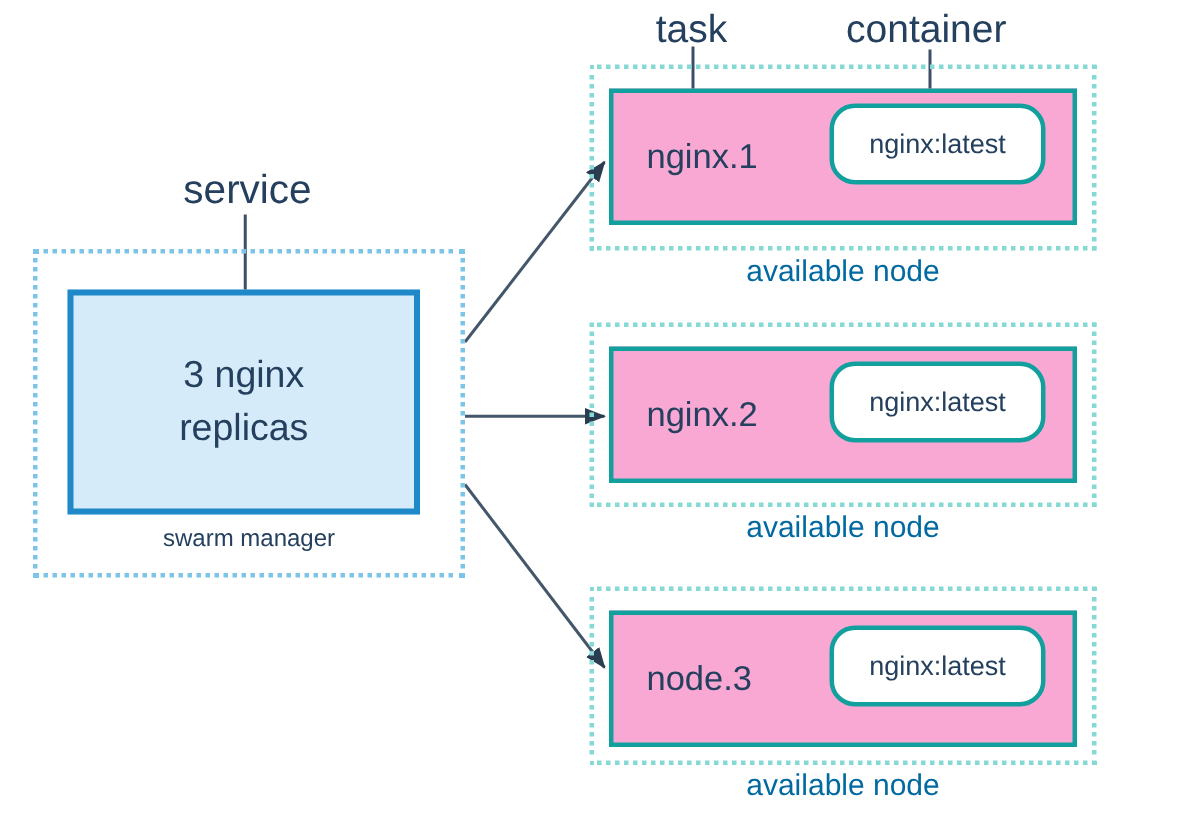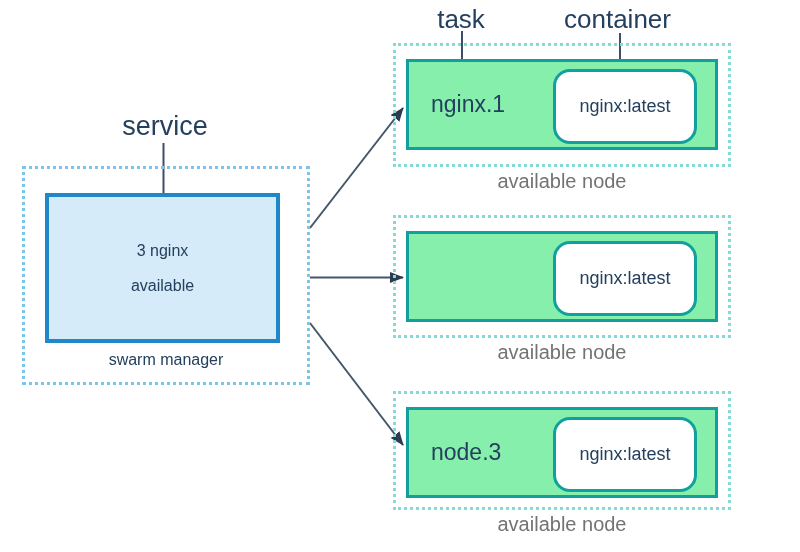--- a/index.html
+++ b/index.html
@@ -46,21 +46,21 @@
     width: 235px; height: 150px;
     box-sizing: border-box;
     border: 4px solid #1e88c8;
     background: #d6ebf9;
     z-index: 2;
     display: flex;
     flex-direction: column;
     align-items: center;
     justify-content: center;
     text-align: center;
-    font-size: 16px;
+    font-size: 25px;
     line-height: 35px;
   }
   #manager-caption {
     position: absolute;
     left: 22px; top: 351px;
     width: 288px;
     text-align: center;
     font-size: 16px;
     z-index: 3;
   }
@@ -76,54 +76,54 @@
   }
   #node-0 { top: 43px;  height: 124px; }
   #node-1 { top: 215px; height: 123px; }
   #node-2 { top: 391px; height: 119px; }
   .node-inner {
     position: absolute;
     left: 10px; top: 13px;
     width: 312px; height: 91px;
     box-sizing: border-box;
     border: 3px solid #12a09e;
-    background: #86efac;
+    background: #f9a8d4;
   }
   .task-label {
     position: absolute;
     left: 22px; top: 0;
     height: 85px;
     display: flex;
     align-items: center;
     font-size: 23px;
     color: #24405e;
     white-space: nowrap;
   }
   .container-box {
     position: absolute;
     left: 144px; top: 7px;
-    width: 144px; height: 75px;
+    width: 144px; height: 54px;
     box-sizing: border-box;
     border: 3px solid #12a09e;
     border-radius: 17px;
     background: #ffffff;
     display: flex;
     align-items: center;
     justify-content: center;
     font-size: 18px;
     color: #24405e;
     white-space: nowrap;
   }
   .node-caption {
     position: absolute;
     left: 0; top: calc(100% + 6px);
     width: 100%;
     text-align: center;
     font-size: 20px;
-    color: #737373;
+    color: #0369a1;
     white-space: nowrap;
   }
 </style>
 </head>
 <body>
 
 <div id="canvas">
 
   <svg id="connector-layer" viewBox="0 0 800 552" xmlns="http://www.w3.org/2000/svg">
     <defs>
@@ -141,34 +141,35 @@
     <line x1="310" y1="323" x2="403" y2="445" stroke="#44566a" stroke-width="2" marker-end="url(#arrowhead)"></line>
   </svg>
 
   <div class="float-label" id="service-label">service</div>
   <div class="float-label" id="task-label">task</div>
   <div class="float-label" id="container-label">container</div>
 
   <div id="manager-dotted"></div>
   <div id="manager-box">
     <div>3 nginx</div>
-    <div>available</div>
+    <div>replicas</div>
   </div>
   <div id="manager-caption">swarm manager</div>
 
   <div class="node" id="node-0">
     <div class="node-inner">
       <div class="task-label">nginx.1</div>
       <div class="container-box">nginx:latest</div>
     </div>
     <div class="node-caption">available node</div>
   </div>
 
   <div class="node" id="node-1">
     <div class="node-inner">
+      <div class="task-label">nginx.2</div>
       <div class="container-box">nginx:latest</div>
     </div>
     <div class="node-caption">available node</div>
   </div>
 
   <div class="node" id="node-2">
     <div class="node-inner">
       <div class="task-label">node.3</div>
       <div class="container-box">nginx:latest</div>
     </div>

